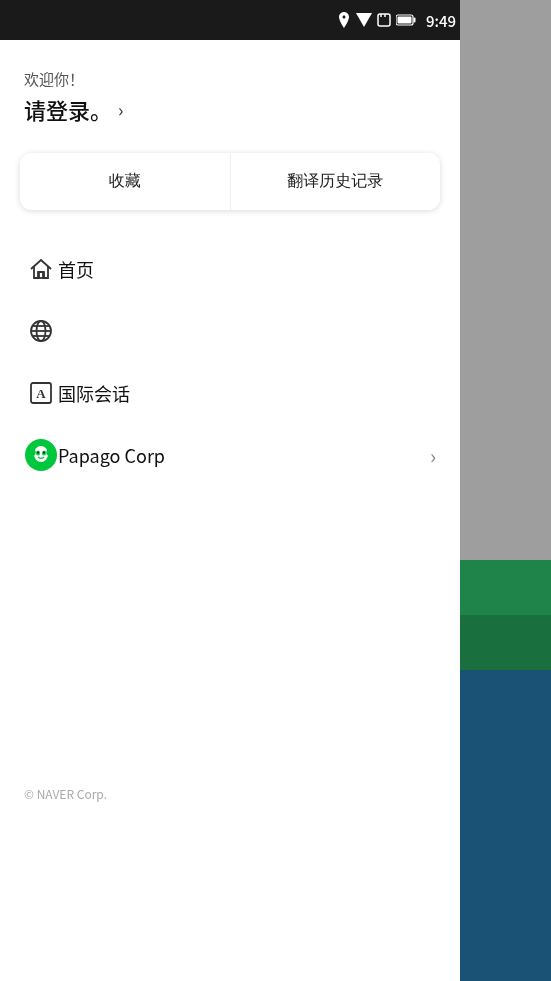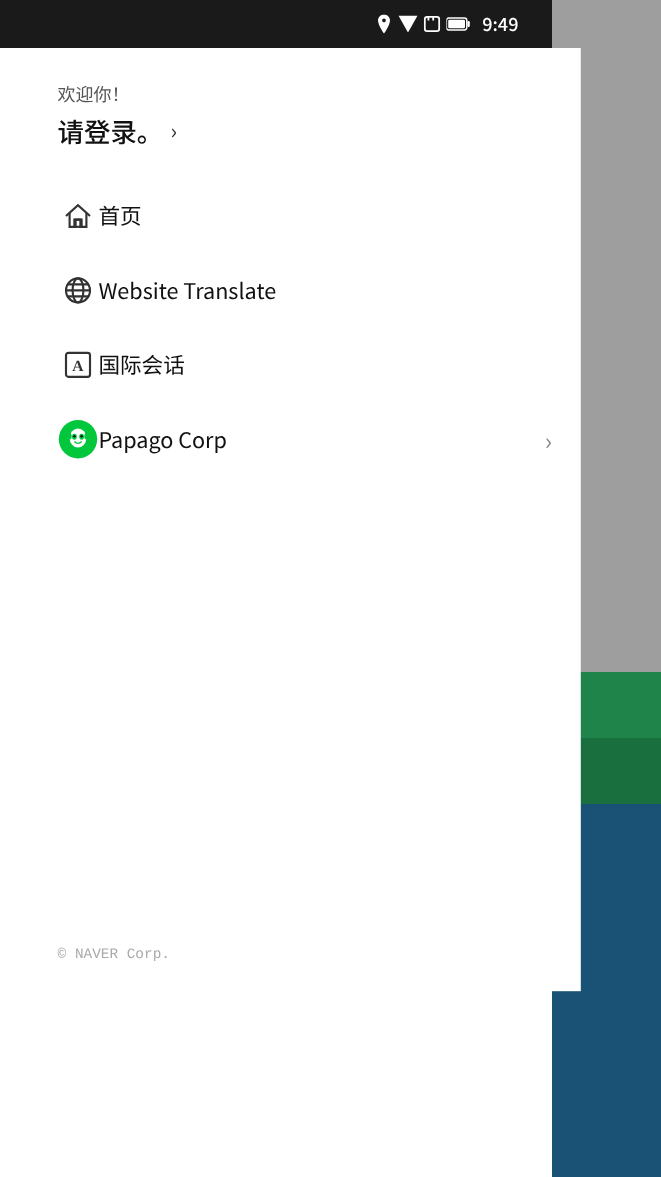--- a/index.html
+++ b/index.html
@@ -13,21 +13,21 @@
     }
 
     
     .status-bar {
       width: 460px;
       height: 40px;
       background: #1a1a1a;
       display: flex;
       align-items: center;
       justify-content: flex-end;
-      padding-right: 28px;
+      padding-right: 4px;
       gap: 6px;
     }
     .status-icons {
       display: flex;
       align-items: center;
       gap: 5px;
     }
     .status-time {
       color: #fff;
       font-size: 15px;
@@ -70,21 +70,20 @@
     }
 
     
     .main {
       width: 460px;
       height: 786px;
       background: #fff;
       position: absolute;
       top: 40px;
       left: 0;
-      margin-left: 24px;
     }
 
     
     .greeting-section {
       padding: 28px 24px 16px 24px;
     }
     .greeting-sub {
       font-size: 15px;
       color: #555;
       margin-bottom: 4px;
@@ -158,21 +157,20 @@
       color: #888;
     }
 
     
     .footer {
       position: absolute;
       bottom: 24px;
       left: 24px;
       font-size: 12px;
       color: #aaa;
-      font-family: Liberation Mono, monospace;
     }
 
     
     svg {
       display: block;
     }
   </style>
 </head>
 <body>
 
@@ -210,20 +208,26 @@
 <div class="main">
 
   <div class="greeting-section">
     <div class="greeting-sub">欢迎你！</div>
     <div class="greeting-login">
       <span class="greeting-login-text">请登录。</span>
       <span class="chevron-right">›</span>
     </div>
   </div>
 
+  <div class="tab-section">
+    <div class="tab-container">
+      <button class="tab-btn">收藏</button>
+      <button class="tab-btn">翻译历史记录</button>
+    </div>
+  </div>
 
   <div class="menu-section">
 
     <div class="menu-item">
       <div class="menu-icon">
         <svg width="28" height="28" viewBox="0 0 28 28" fill="none" stroke="#333" stroke-width="1.8">
           <path d="M4 14L14 5l10 9"></path>
           <path d="M7 11.5V23h5v-6h4v6h5V11.5"></path>
           <rect x="11" y="17" width="6" height="6" fill="none"></rect>
         </svg>
@@ -234,21 +238,20 @@
     <div class="menu-item">
       <div class="menu-icon">
         <svg width="28" height="28" viewBox="0 0 28 28" fill="none" stroke="#333" stroke-width="1.8">
           <circle cx="14" cy="14" r="10"></circle>
           <ellipse cx="14" cy="14" rx="4.5" ry="10"></ellipse>
           <line x1="4" y1="14" x2="24" y2="14"></line>
           <line x1="5" y1="9" x2="23" y2="9"></line>
           <line x1="5" y1="19" x2="23" y2="19"></line>
         </svg>
       </div>
-      <span class="menu-label">Website Translate</span>
     </div>
 
 
     <div class="menu-item">
       <div class="menu-icon">
         <svg width="28" height="28" viewBox="0 0 28 28" fill="none" stroke="#333" stroke-width="1.8">
           <rect x="4" y="4" width="20" height="20" rx="2"></rect>
           <text x="14" y="19" text-anchor="middle" font-size="13" fill="#333" stroke="none" font-family="serif" font-weight="bold">A</text>
         </svg>
       </div>

